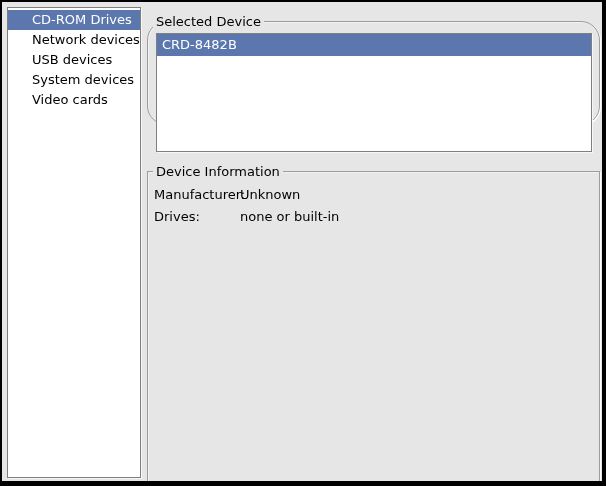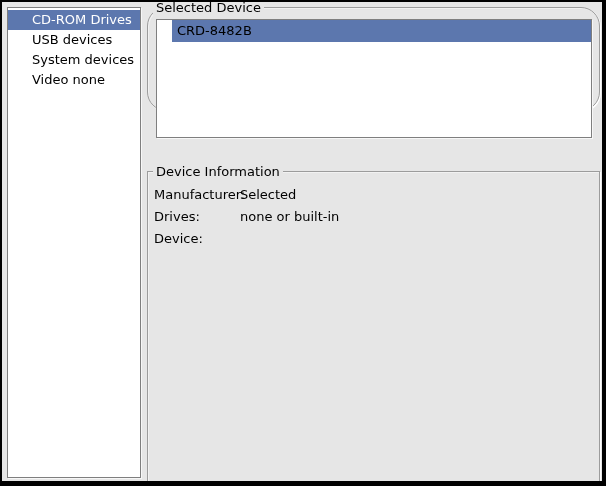--- a/index.html
+++ b/index.html
@@ -47,21 +47,21 @@
 
   
   .frame {
     position: absolute;
     left: 145px;
     width: 453px;
     border: 1px solid #9c9c9c;
     box-shadow: 1px 1px 0 #ffffff, inset 1px 1px 0 #f2f2f2;
     background: #e6e6e6;
   }
-  .frame-selected-device { top: 5px; height: 104px; border-radius: 19px; }
+  .frame-selected-device { top: 19px; height: 104px; border-radius: 19px; }
   .frame-device-info     { top: 169px; height: 368px; }
   .frame-label {
     position: absolute;
     top: -8px;
     left: 5px;
     background: #e6e6e6;
     padding: 0 3px;
     line-height: 15px;
     white-space: nowrap;
   }
@@ -79,58 +79,57 @@
   }
   .device-row {
     height: 22px;
     line-height: 22px;
     padding-left: 5px;
     white-space: nowrap;
     cursor: default;
   }
   .device-row.selected {
     background: #5c77ae;
-    color: #000000;
-    margin-left: 15px;
+    color: #ffffff;
   }
 
   
   .info-grid {
     position: absolute;
     left: 6px; top: 12px; right: 6px;
     display: grid;
     grid-template-columns: 86px 1fr;
     grid-auto-rows: 22px;
     align-items: center;
   }
   .info-label, .info-value { white-space: nowrap; line-height: 16px; }
 </style>
 </head>
 <body>
 
 <div class="window">
 
   <ul class="category-list">
     <li class="selected">CD-ROM Drives</li>
+    <li>Network devices</li>
     <li>USB devices</li>
     <li>System devices</li>
-    <li>Video none</li>
+    <li>Video cards</li>
   </ul>
 
   <div class="frame frame-selected-device">
     <span class="frame-label">Selected Device</span>
     <div class="device-list">
       <div class="device-row selected">CRD-8482B</div>
     </div>
   </div>
 
   <div class="frame frame-device-info">
     <span class="frame-label">Device Information</span>
     <div class="info-grid">
       <span class="info-label">Manufacturer:</span>
-      <span class="info-value">Selected</span>
+      <span class="info-value">Unknown</span>
       <span class="info-label">Drives:</span>
       <span class="info-value">none or built-in</span>
-      <span class="info-label">Device:</span>
     </div>
   </div>
 
 </div>
 
 </body></html>

